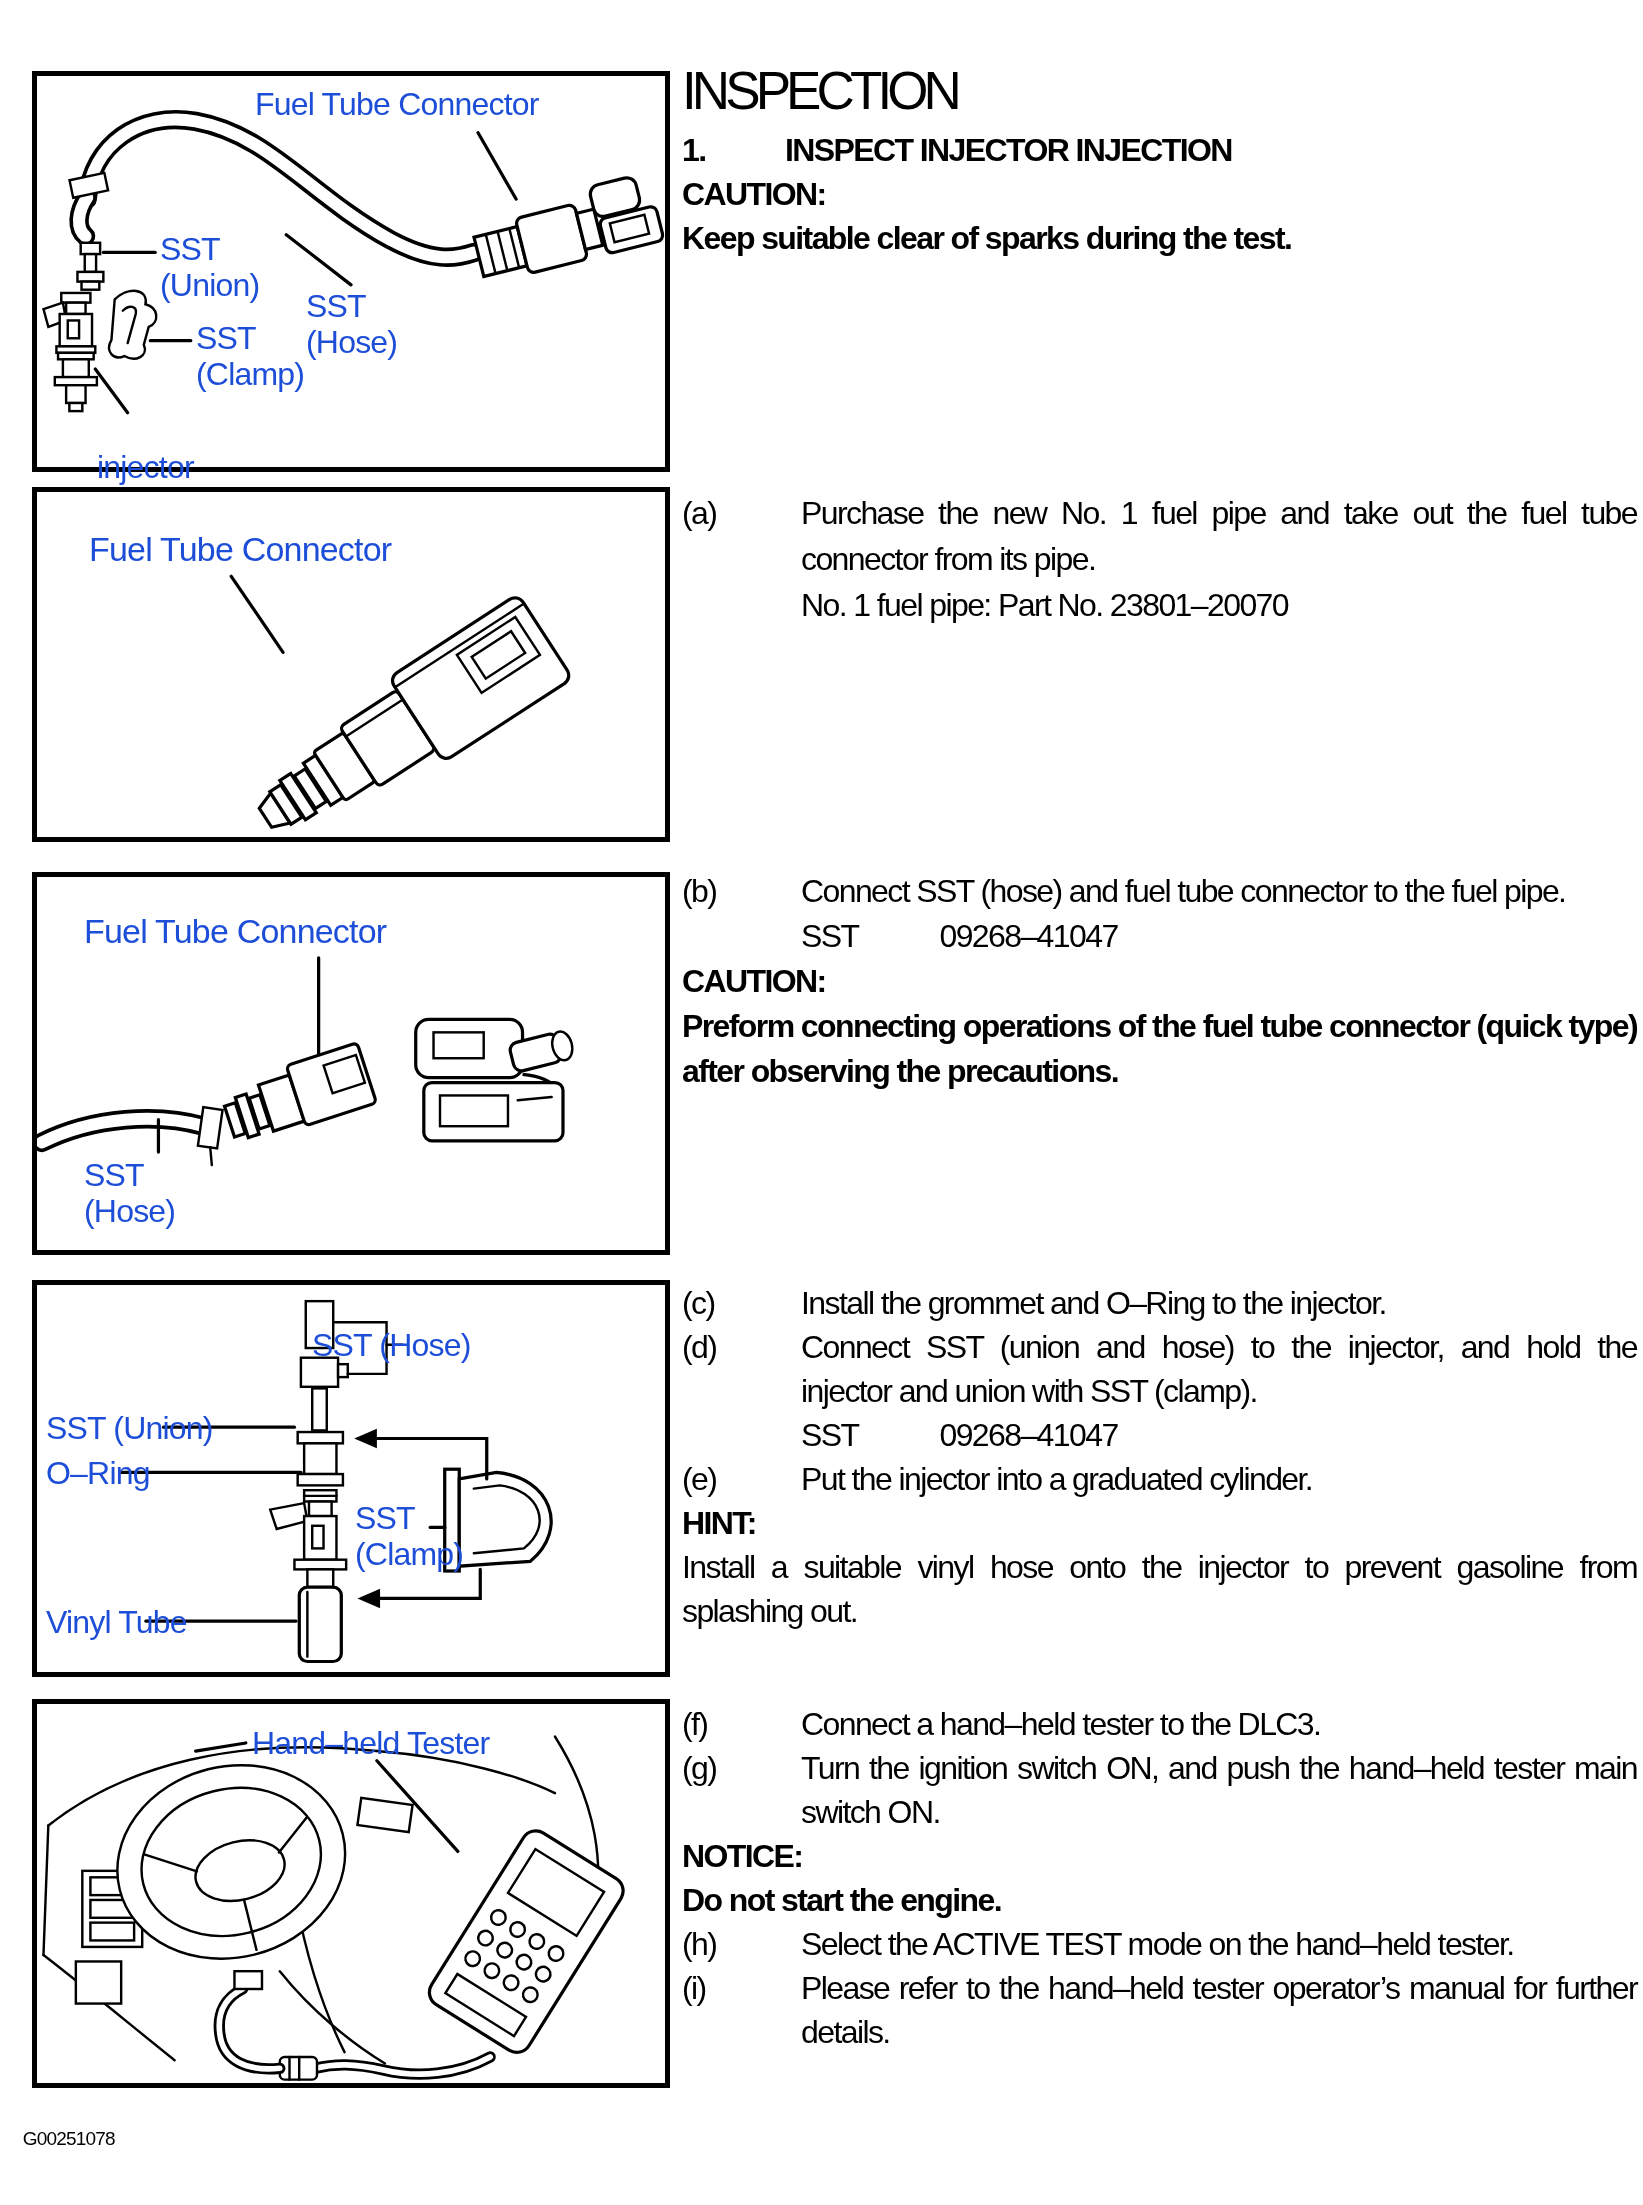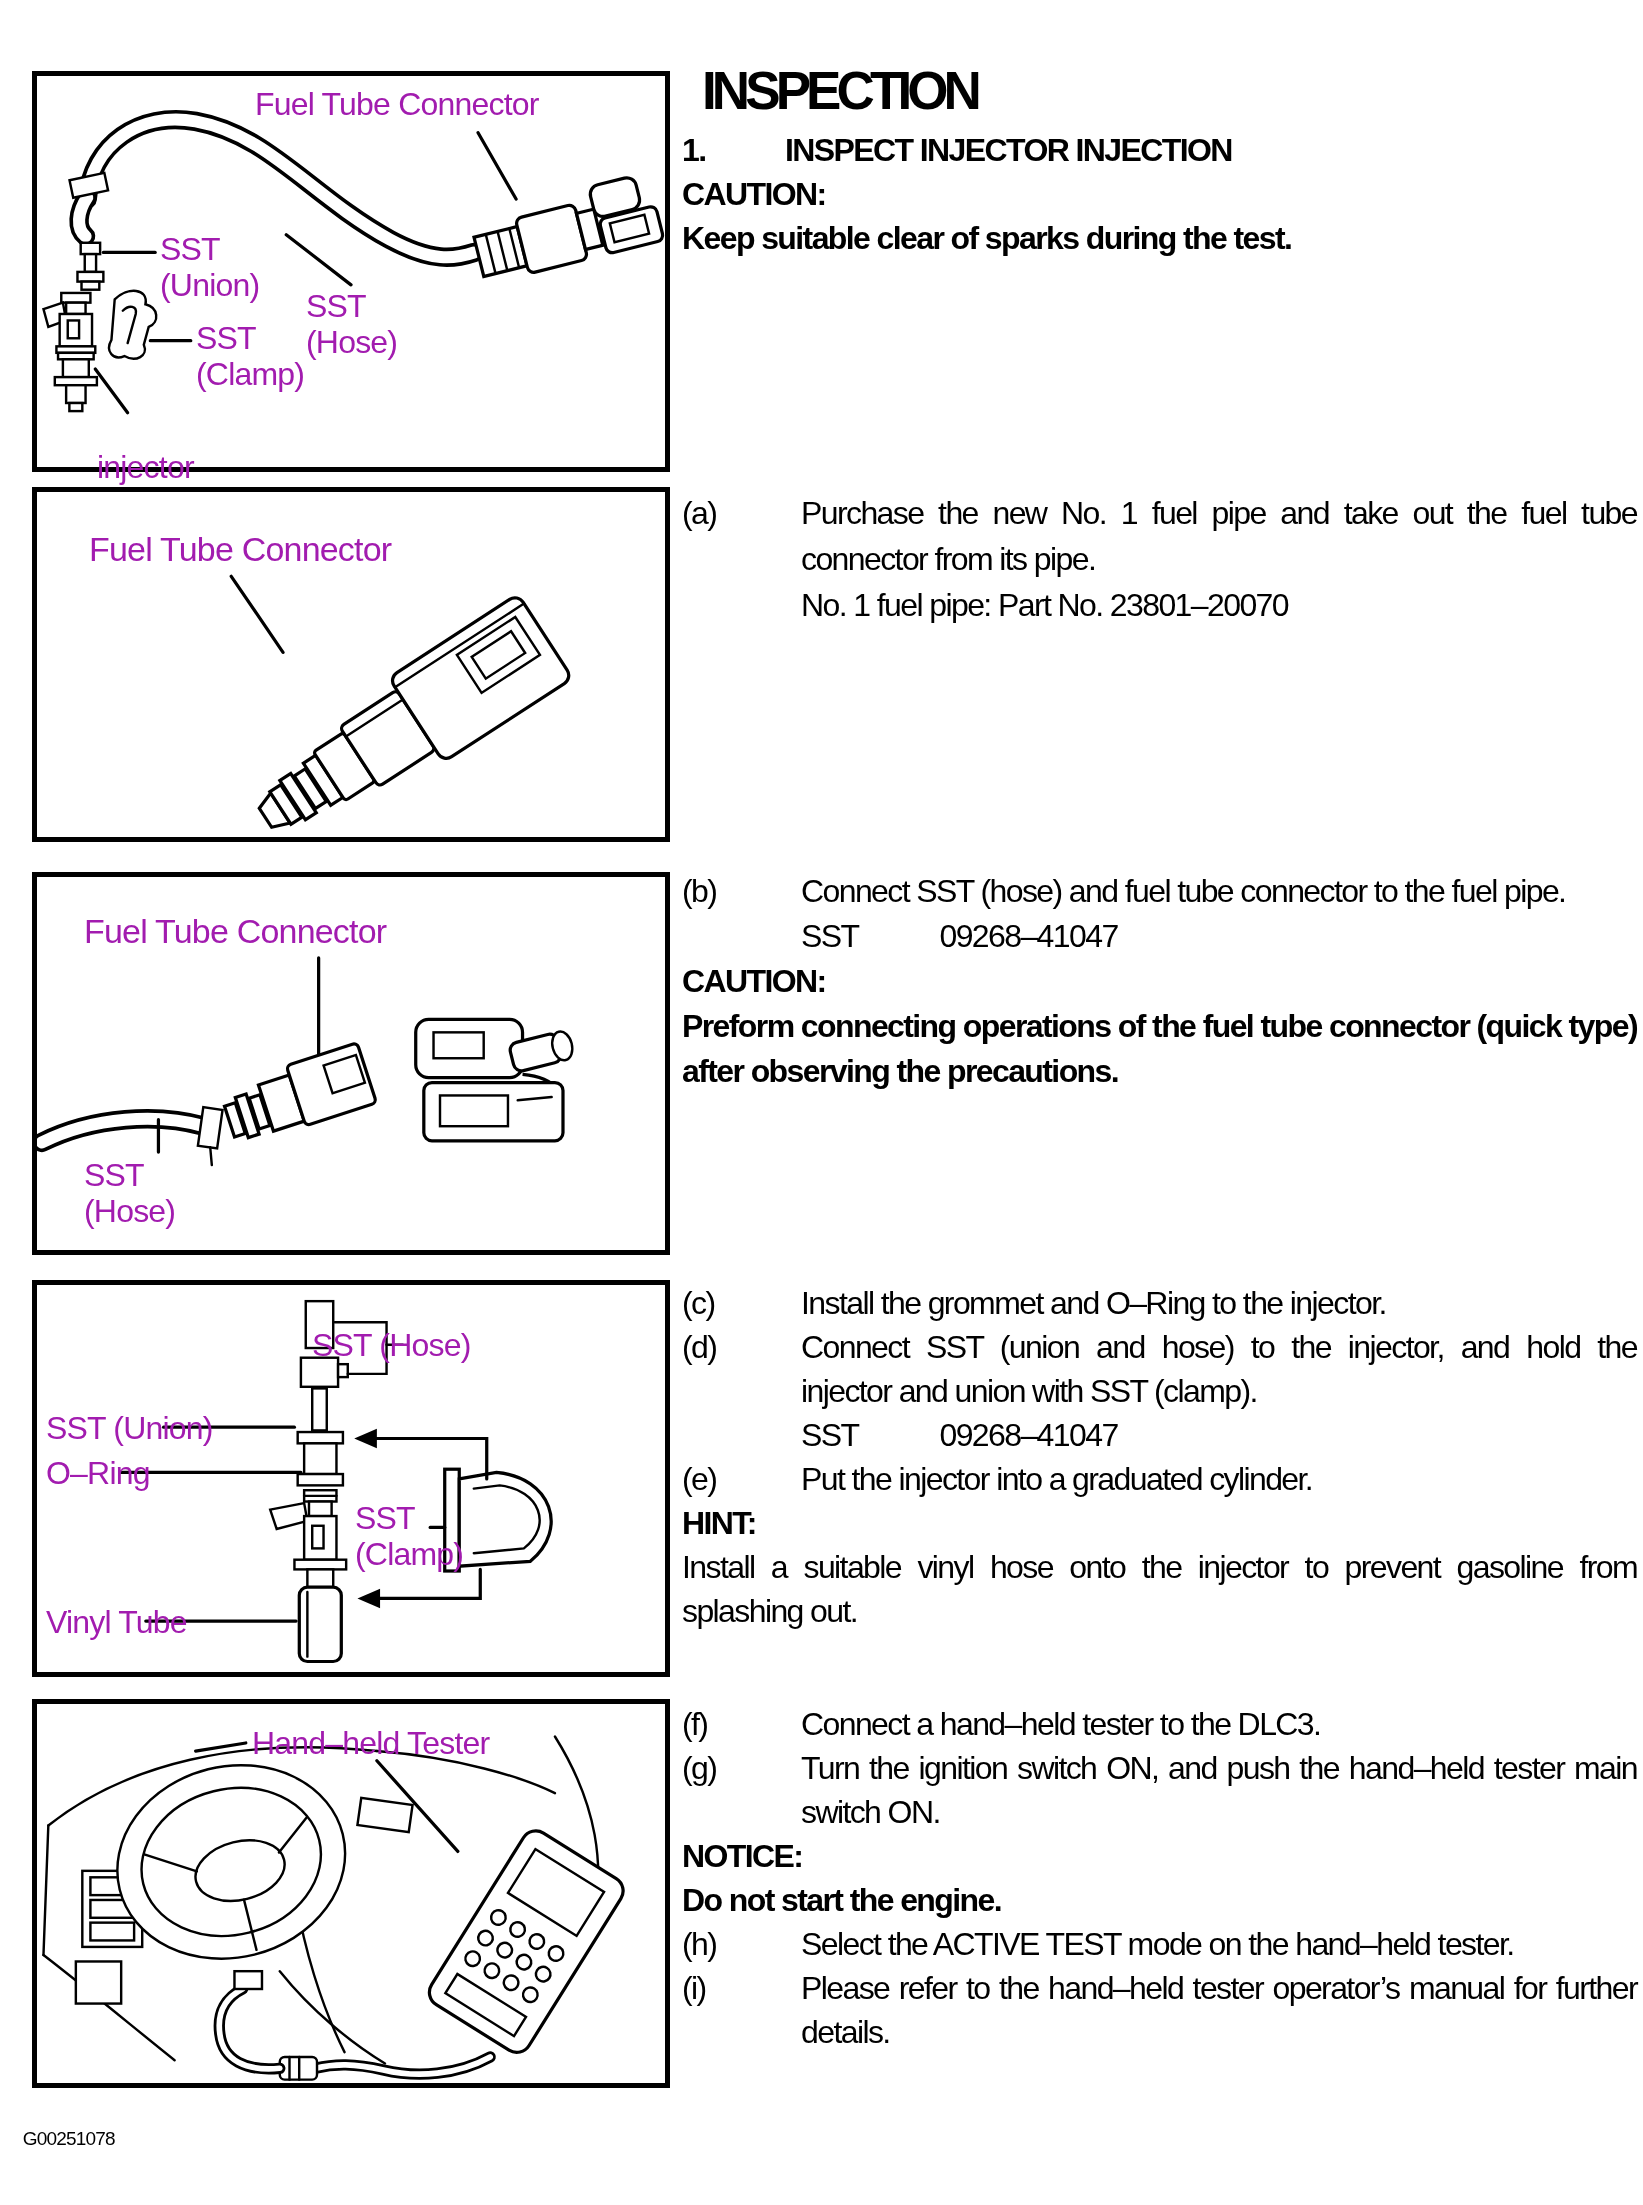--- a/index.html
+++ b/index.html
@@ -2,31 +2,31 @@
 <html style="font-size:13px"><head>
 <meta charset="utf-8">
 <style>
   html,body{margin:0;padding:0;background:#e8e8e8;}
   .page{position:relative;width:1644px;height:2205px;background:#fff;
         font-family:"Liberation Sans",sans-serif;color:#000;overflow:hidden;}
   
   .fig{position:absolute;left:32px;width:628px;border:5.7px solid #000;background:#fff;}
   .fig svg{position:absolute;left:0;top:0;}
   .flabel{position:absolute;font-size:32px;line-height:36px;letter-spacing:-0.8px;
-          white-space:pre-line;color:#a21caf;}
+          white-space:pre-line;color:#1d4ed8;}
   .to{fill:none;stroke:#000;stroke-width:24;stroke-linecap:round;}
   .ti{fill:none;stroke:#fff;stroke-width:15;stroke-linecap:round;}
   .ln{fill:none;stroke:#000;stroke-width:4;stroke-linecap:round;}
   .ln2{fill:none;stroke:#000;stroke-width:3;stroke-linecap:round;}
   .pt{fill:#fff;stroke:#000;stroke-width:4;}
   .pt2{fill:#fff;stroke:#000;stroke-width:3;}
   .ah{fill:#000;stroke:none;}
   
   .blk{position:absolute;left:682px;width:955px;font-size:32px;letter-spacing:-1.6px;}
-  .t1{font-size:53px;font-weight:bold;letter-spacing:-4.9px;line-height:55px;margin-left:20px;}
+  .t1{font-size:53px;font-weight:normal;letter-spacing:-4.9px;line-height:55px;}
   .row{display:flex;}
   .ltr{width:119px;flex:none;}
   .num{width:103px;flex:none;}
   .bdy{flex:1;text-align:justify;}
   .b{font-weight:bold;}
   .sub{padding-left:119px;}
   .sstv{margin-left:81px;}
   .lh54{line-height:44px;}
   .lh56{line-height:45px;}
   .lh57{line-height:46px;}

